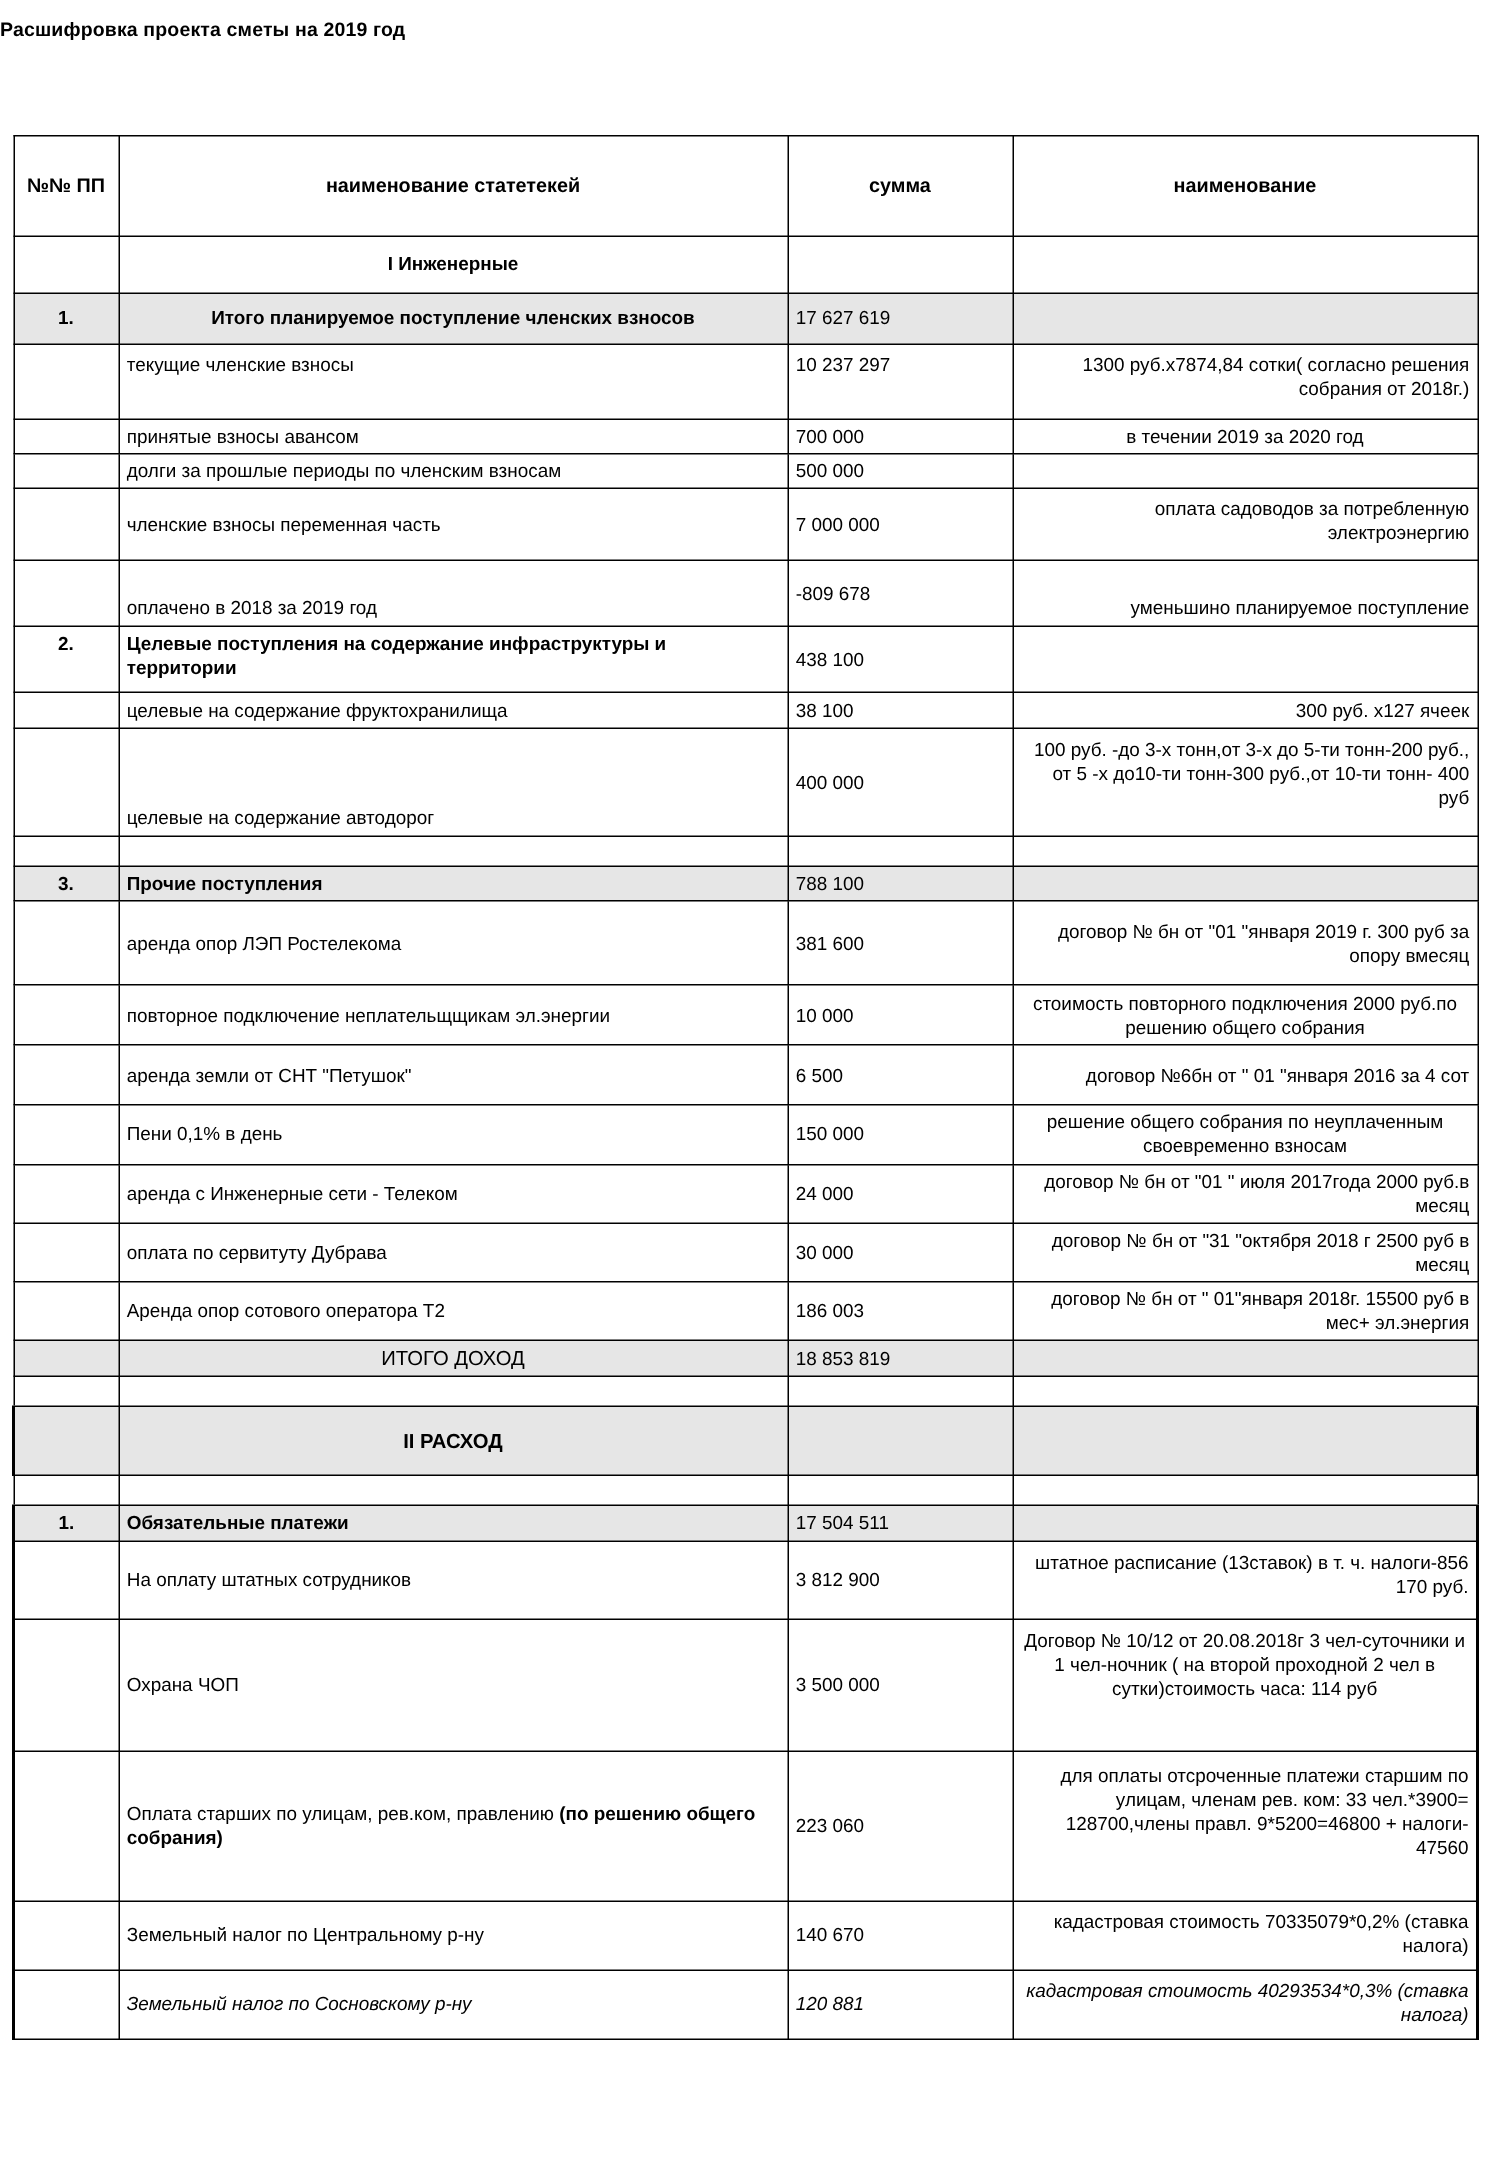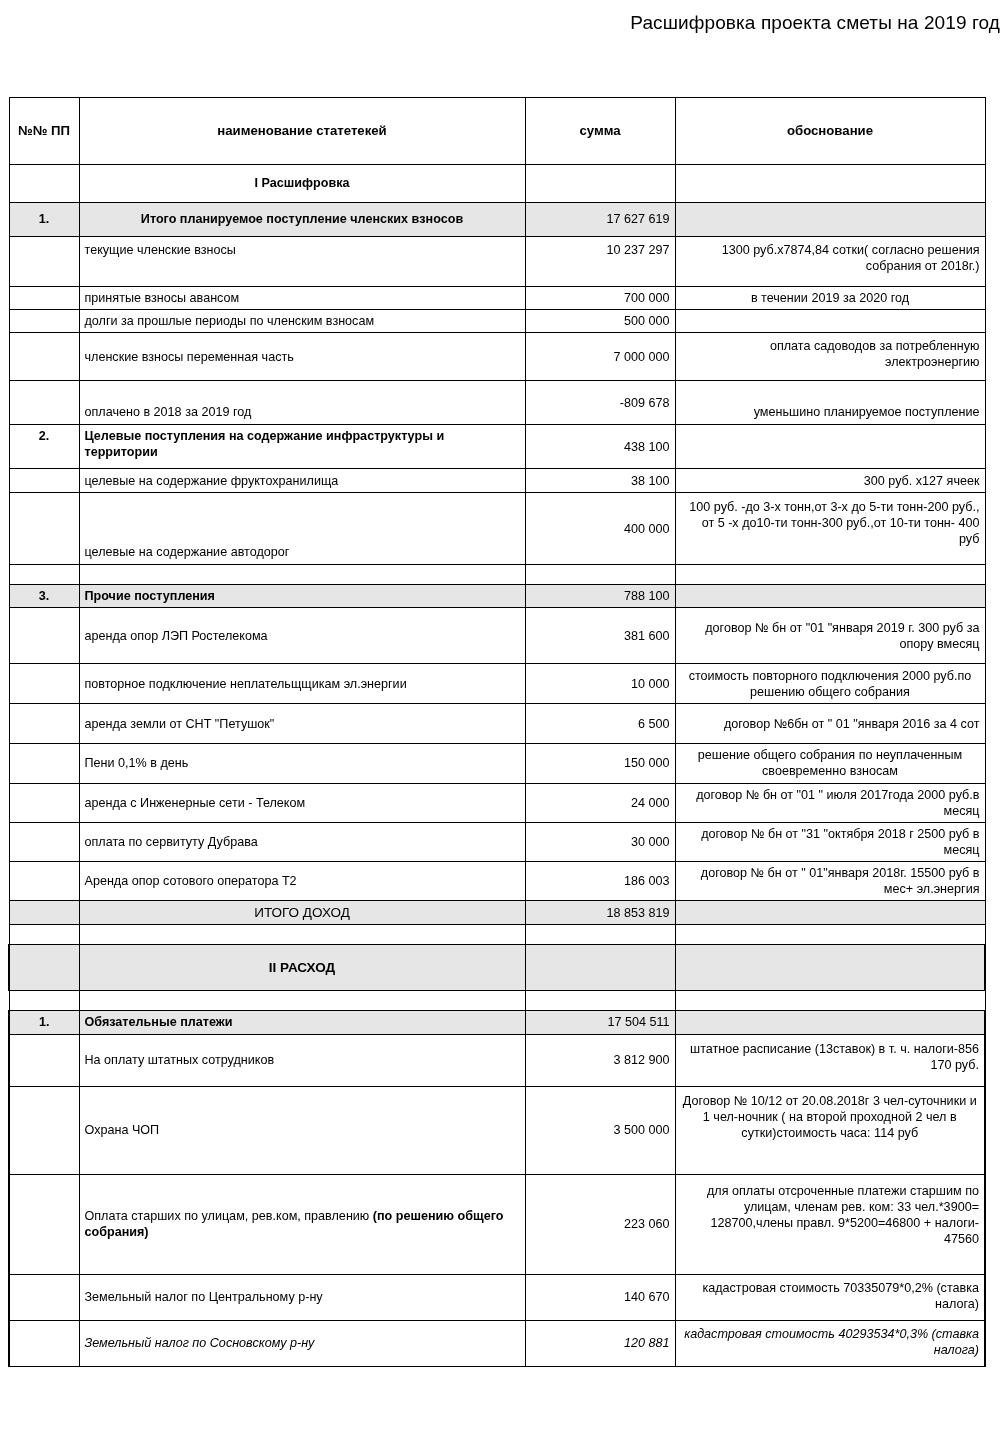--- a/index.html
+++ b/index.html
@@ -14,23 +14,23 @@
     -webkit-font-smoothing: antialiased;
   }
   .page {
     width: 1000px;
     min-height: 1444px;
     position: relative;
     box-sizing: border-box;
     padding: 0;
   }
   .doc-title {
-    text-align: right;
-    font-size: 19px;
-    font-weight: normal;
+    text-align: left;
+    font-size: 13px;
+    font-weight: bold;
     padding: 12px 0 0 0;
     letter-spacing: 0.1px;
   }
   table.estimate {
     border-collapse: collapse;
     table-layout: fixed;
     margin: 63px 0 0 8px;
     width: 976px;
     font-size: 12.6px;
   }
@@ -49,21 +49,21 @@
   .hdr td {
     font-weight: bold;
     text-align: center;
     font-size: 13.2px;
     height: 60px;
     vertical-align: middle;
   }
   .c-center { text-align: center; }
   .bold { font-weight: bold; }
   .shade { background: #e6e6e6; }
-  .amount { text-align: right; }
+  .amount { text-align: left; }
   .sect-title { font-weight: bold; text-align: center; }
   .idx { text-align: center; font-weight: bold; }
   .thick-top td { border-top: 2px solid #000000; }
   .thick-bottom td { border-bottom: 2px solid #000000; }
   .spacer td { height: 13px; }
   .indent { padding-left: 8px; }
   .just { text-align: right; }
   .just-center { text-align: center; }
   .outer-left { border-left: 2px solid #000 !important; }
   .outer-right { border-right: 2px solid #000 !important; }
@@ -80,26 +80,26 @@
       <col class="c0">
         <col class="c1">
         <col class="c2">
         <col class="c3">
     </colgroup>
     <tbody>
       <tr class="hdr">
         <td>№№ ПП</td>
         <td>наименование статетекей</td>
         <td>сумма</td>
-        <td>обоснование</td>
+        <td>наименование</td>
       </tr>
 
       <tr style="height:38px;">
         <td></td>
-        <td class="sect-title">I   Расшифровка</td>
+        <td class="sect-title">I   Инженерные</td>
         <td class="amount"></td>
         <td class="just"></td>
       </tr>
 
       <tr class="shade" style="height:34px;">
         <td class="idx">1.</td>
         <td class="bold c-center">Итого планируемое поступление членских взносов</td>
         <td class="amount">17 627 619</td>
         <td class="just"></td>
       </tr>

